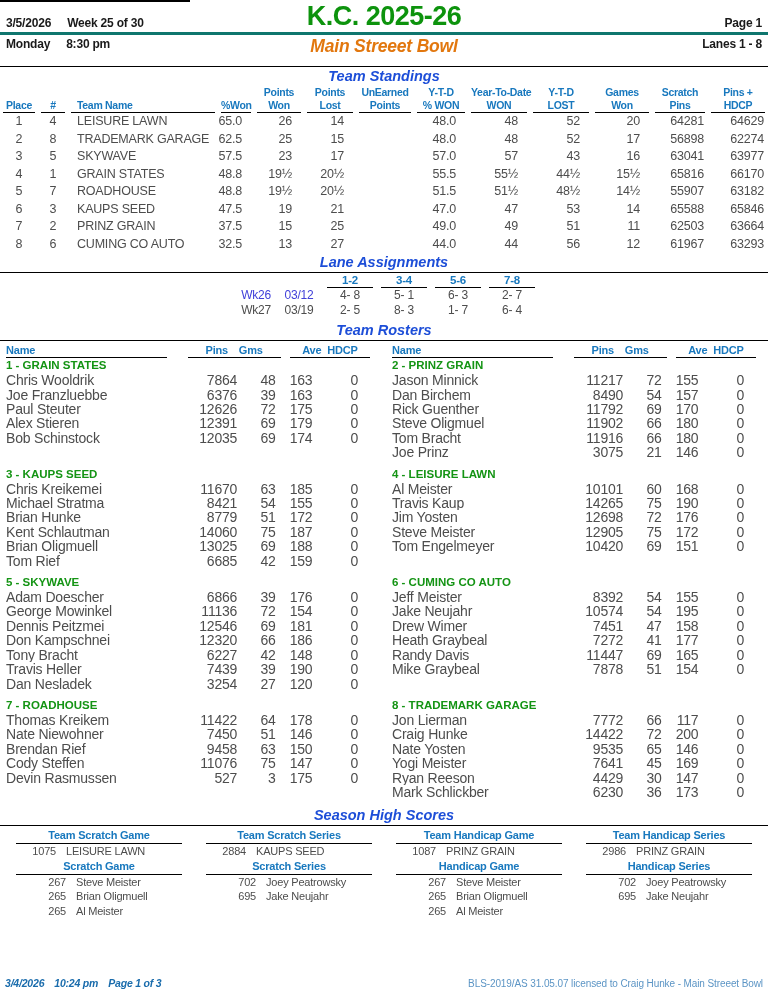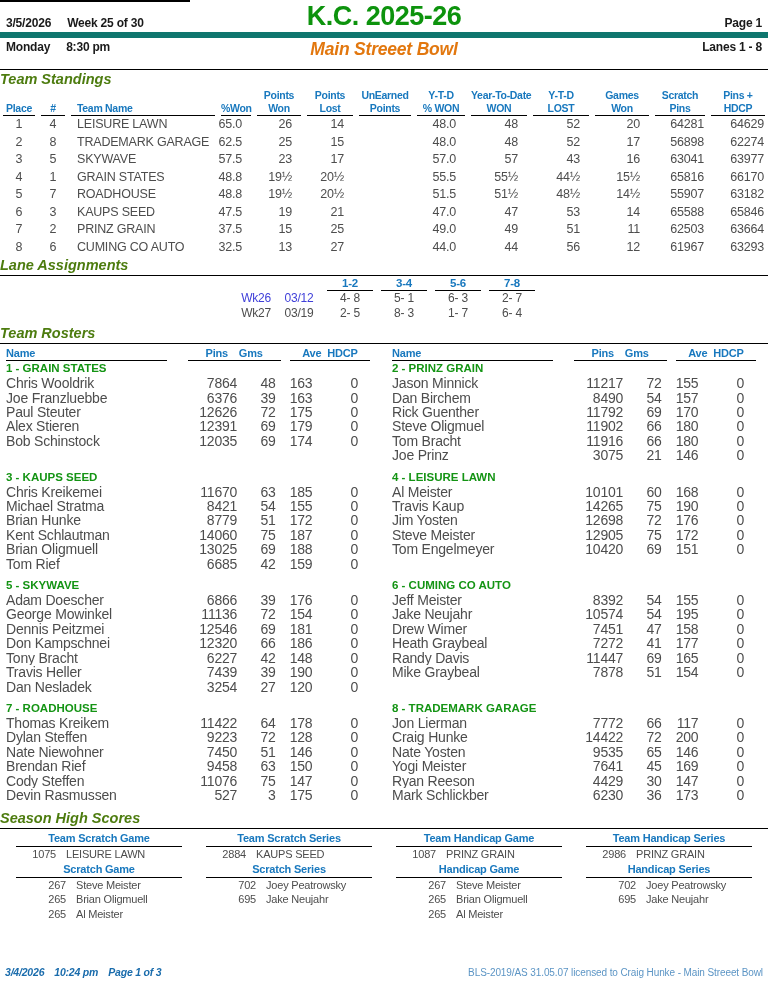--- a/index.html
+++ b/index.html
@@ -5,32 +5,32 @@
   * { box-sizing: border-box; margin: 0; padding: 0; }
   html,body { background:#fff; }
   body {
     width: 768px; height: 991px; position: relative; overflow: hidden;
     font-family: "Liberation Sans", "DejaVu Sans", sans-serif;
     color: #4D4D4D; letter-spacing: -0.2px;
   }
   .top-strip { position:absolute; top:0; left:0; width:190px; height:2px; background:#000; }
 
   
-  .hdr-row1 { display:flex; align-items:flex-end; padding:3px 6px 2px; border-bottom:6px solid #0f766e; }
+  .hdr-row1 { display:flex; align-items:flex-end; padding:3px 6px 2px; border-bottom:3px solid #0f766e; }
   .hdr-row2 { display:flex; align-items:flex-start; padding:2px 6px 1px; border-bottom:1px solid #000; min-height:32px; }
   .hdr-left, .hdr-right { width:200px; font-weight:bold; color:#1a1a1a; font-size:12px; }
   .hdr-right { text-align:right; }
   .hdr-center { flex:1; text-align:center; }
   .hdr-week { margin-left:16px; }
   .hdr-time { margin-left:16px; }
   .league-title { color:#0D930D; font-weight:bold; font-size:27px; line-height:1; letter-spacing:-0.5px; }
   .center-name { color:#E2770E; font-weight:bold; font-style:italic; font-size:17.5px; line-height:1.1; }
 
   
-  .sec-title { text-align:left; color:#4d7c0f; font-weight:bold; font-style:italic;
+  .sec-title { text-align:center; color:#1d4ed8; font-weight:bold; font-style:italic;
                font-size:14.5px; padding:1px 0 2px; letter-spacing:0; }
   .ruled { border-bottom:1px solid #000; }
 
   
   table { border-collapse:collapse; }
   .st { width:100%; table-layout:fixed; font-size:12.5px; }
   .st th { color:#1878BE; font-size:10.5px; font-weight:bold; vertical-align:bottom;
            white-space:nowrap; letter-spacing:-0.3px; padding:0; }
   .st th .u { display:block; border-bottom:1px solid #000; padding-bottom:1px; margin:0 3px; }
   .st th .l1, .st th .l2 { display:block; line-height:1.2; }
@@ -76,21 +76,21 @@
   
   .hs { display:grid; grid-template-columns:repeat(4,1fr); padding:2px 4px 0; }
   .hs-h { text-align:center; color:#1878BE; font-weight:bold; font-size:11px; line-height:14px; }
   .hs-h .u { display:block; margin:0 12px; border-bottom:1px solid #000; padding-bottom:1px; }
   .hs-line { display:flex; font-size:11px; line-height:14.5px; color:#4D4D4D; }
   .hs-line .score { width:52px; text-align:right; flex:none; }
   .hs-line .nm { margin-left:10px; }
   .hs-entries .hs-line .score { width:62px; }
 
   
-  .footer { position:absolute; bottom:13px; left:0; right:0; display:flex;
+  .footer { position:absolute; bottom:2px; left:0; right:0; display:flex;
             justify-content:space-between; align-items:flex-end; padding:0 5px; }
   .footer-left { color:#1A6CAC; font-weight:bold; font-style:italic; font-size:10.5px; }
   .footer-left span { margin-right:10px; }
   .footer-right { color:#5C95C5; font-size:10px; letter-spacing:-0.1px; }
 </style>
 </head>
 <body>
 
 <div class="top-strip"></div>
 
@@ -804,27 +804,20 @@
           <tbody>
 
               <tr>
                 <td class="p-name">Thomas Kreikem</td>
                 <td class="p-pins">11422</td>
                 <td class="p-gms">64</td>
                 <td class="p-ave">178</td>
                 <td class="p-hdcp">0</td>
               </tr>
 
-              <tr>
-                <td class="p-name">Dylan Steffen</td>
-                <td class="p-pins">9223</td>
-                <td class="p-gms">72</td>
-                <td class="p-ave">128</td>
-                <td class="p-hdcp">0</td>
-              </tr>
 
               <tr>
                 <td class="p-name">Nate Niewohner</td>
                 <td class="p-pins">7450</td>
                 <td class="p-gms">51</td>
                 <td class="p-ave">146</td>
                 <td class="p-hdcp">0</td>
               </tr>
 
               <tr>

